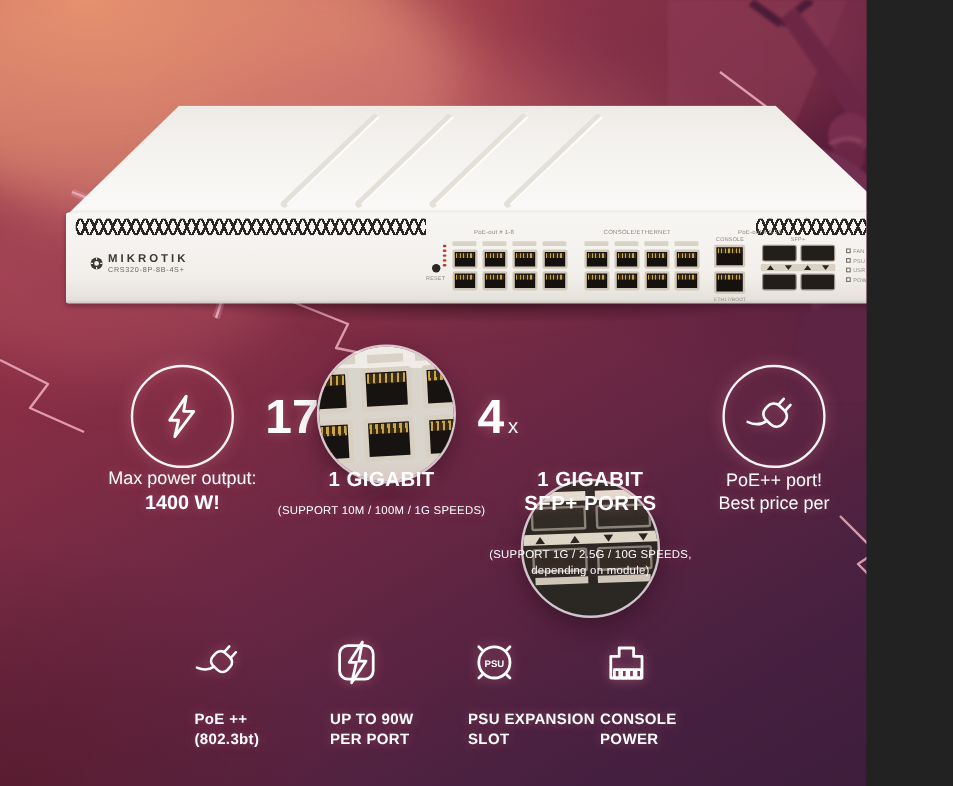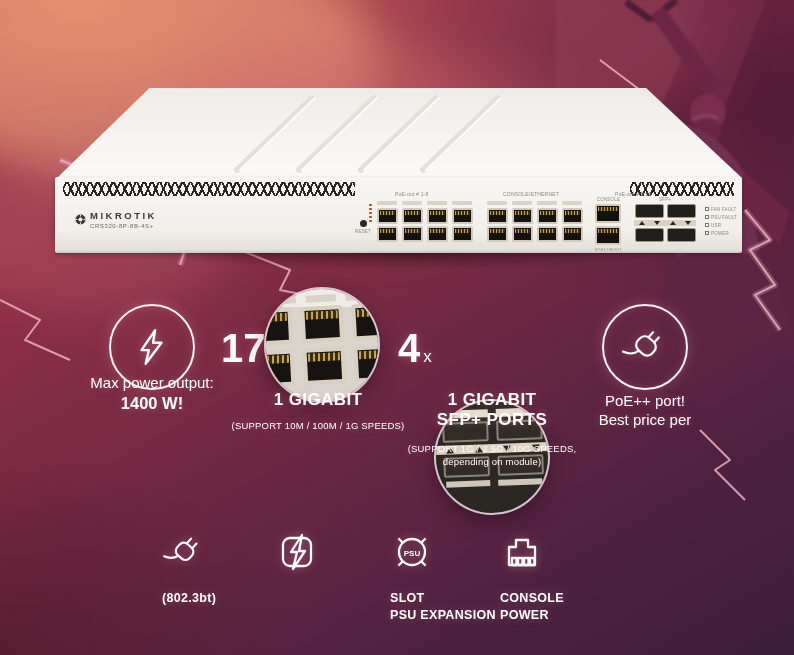--- a/index.html
+++ b/index.html
@@ -1,18 +1,18 @@
 <!DOCTYPE html>
 <html><head>
 <meta charset="utf-8">
 <style>
   html,body{margin:0;padding:0;background:#222;}
   *{box-sizing:border-box;}
   #stage{
-    position:relative;width:794px;height:655px;overflow:hidden;
+    position:relative;width:722px;height:655px;overflow:hidden;
     font-family:"Liberation Sans",sans-serif;color:#fff;
     background:
       radial-gradient(55% 40% at 10% 0%, rgba(225,131,92,.95), rgba(225,131,92,0) 70%),
       radial-gradient(45% 35% at 38% 5%, rgba(196,96,92,.65), rgba(196,96,92,0) 70%),
       radial-gradient(60% 50% at 100% 15%, rgba(74,22,52,.75), rgba(74,22,52,0) 75%),
       radial-gradient(55% 45% at 0% 100%, rgba(86,26,44,.8), rgba(86,26,44,0) 70%),
       linear-gradient(150deg,#a8404f 0%,#8d2f45 28%,#752a44 48%,#5c2442 68%,#472040 85%,#3d1d3b 100%);
   }
   .abs{position:absolute;}
   .cloud{position:absolute;border-radius:50%;filter:blur(22px);}
@@ -268,21 +268,21 @@
     </div>
   </div>
 
   <div class="abs" style="left:109px;top:304px;">
     <div class="icon-circle">
       <svg class="ic" width="40" height="40" viewBox="0 0 36 38">
         <path d="M21 3 L8 22 L15 22 L12 35 L27 15 L19 15 Z"></path>
       </svg>
     </div>
   </div>
-  <div class="abs glow" style="left:62px;top:374px;width:180px;">
+  <div class="abs glow" style="left:62px;top:390px;width:180px;">
     <div class="capline">Max power output:</div>
     <div class="capbold">1400 W!</div>
   </div>
 
   <div class="abs count glow" style="left:221px;top:328px;"><span>17</span><span class="x">x</span></div>
   <div class="abs photo" style="left:266px;top:289px;background:linear-gradient(180deg,#efece7 0 16%,#d9d4cc 16% 100%);">
     <div style="position:absolute;left:-8px;top:6px;width:130px;transform:rotate(-3deg);">
       <div style="display:flex;gap:10px;justify-content:center;">
           <i style="display:block;width:30px;height:7px;background:#d9d2c6;"></i>
           <i style="display:block;width:30px;height:7px;background:#d9d2c6;"></i>
@@ -328,21 +328,21 @@
         </div>
       <div style="display:flex;gap:8px;justify-content:center;margin-top:4px;">
           <i style="display:block;width:44px;height:6px;background:#cfc8ba;"></i>
           <i style="display:block;width:44px;height:6px;background:#cfc8ba;"></i>
         </div>
     </div>
   </div>
   <div class="abs glow" style="left:382px;top:390px;width:220px;">
     <div class="h1">1 GIGABIT</div>
     <div class="h1">SFP+ PORTS</div>
-    <div class="sub" style="margin-top:12px;font-weight:normal;">(SUPPORT 1G / 2.5G / 10G SPEEDS,</div>
+    <div class="sub" style="margin-top:26px;font-weight:normal;">(SUPPORT 1G / 2.5G / 10G SPEEDS,</div>
     <div class="sub" style="font-weight:normal;">depending on module)</div>
   </div>
 
   <div class="abs" style="left:602px;top:304px;">
     <div class="icon-circle">
       <svg class="ic" width="46" height="46" viewBox="0 0 48 48">
         <g transform="rotate(42 24 24)">
           <line x1="20" y1="7" x2="20" y2="14"></line>
           <line x1="28" y1="7" x2="28" y2="14"></line>
           <rect x="14" y="14" width="20" height="17" rx="7"></rect>
@@ -359,43 +359,48 @@
   <div class="feat" style="left:162px;top:530px;">
     <svg class="ic" width="44" height="44" viewBox="0 0 48 48">
       <g transform="rotate(42 24 24)">
         <line x1="20" y1="8" x2="20" y2="15"></line>
         <line x1="28" y1="8" x2="28" y2="15"></line>
         <rect x="15" y="15" width="18" height="16" rx="6"></rect>
         <path d="M22 31 q-2 8 -11 11"></path>
       </g>
     </svg>
     <div class="lbl glow">
+        <div>PoE ++</div>
         <div>(802.3bt)</div>
       </div>
   </div>
 
   <div class="feat" style="left:275px;top:530px;">
     <svg class="ic" width="44" height="44" viewBox="0 0 44 44">
       <rect x="8" y="8" width="28" height="28" rx="7"></rect>
       <path d="M27 5 L16 22 L22 22 L18 39 L30 21 L24 21 Z"></path>
     </svg>
+    <div class="lbl glow">
+        <div>UP TO 90W</div>
+        <div>PER PORT</div>
+      </div>
   </div>
 
   <div class="feat" style="left:390px;top:530px;">
     <svg class="ic" width="44" height="44" viewBox="0 0 44 44">
       <circle cx="22" cy="22" r="13"></circle>
       <line x1="9" y1="9" x2="12" y2="12"></line>
       <line x1="35" y1="9" x2="32" y2="12"></line>
       <line x1="9" y1="35" x2="12" y2="32"></line>
       <line x1="35" y1="35" x2="32" y2="32"></line>
       <text x="22" y="25.5" text-anchor="middle" font-size="8" font-weight="bold" fill="#fff" stroke="none" font-family="Liberation Sans, sans-serif">PSU</text>
     </svg>
     <div class="lbl glow">
+        <div>PSU EXPANSION</div>
         <div>SLOT</div>
-        <div>PSU EXPANSION</div>
       </div>
   </div>
 
   <div class="feat" style="left:500px;top:530px;">
     <svg class="ic" width="44" height="44" viewBox="0 0 44 44">
       <path d="M9 35 V17 h7 v-7 h12 v7 h7 v18 Z"></path>
       <rect x="12" y="28" width="4.5" height="7"></rect>
       <rect x="18" y="28" width="4.5" height="7"></rect>
       <rect x="24" y="28" width="4.5" height="7"></rect>
       <rect x="30" y="28" width="4.5" height="7"></rect>

